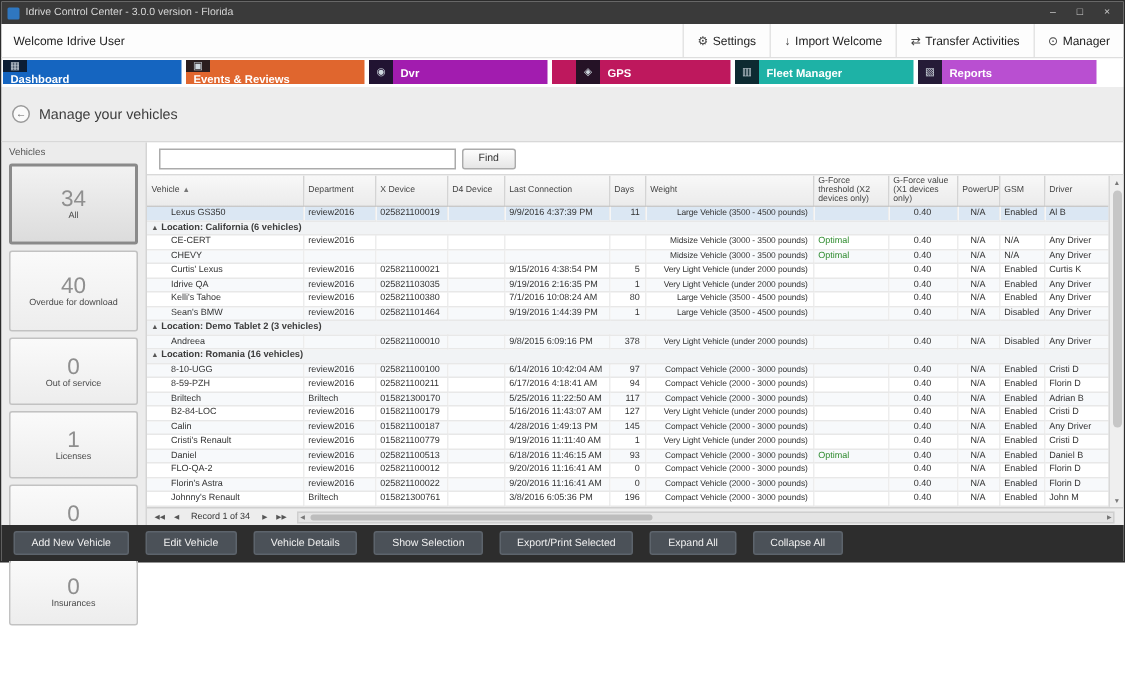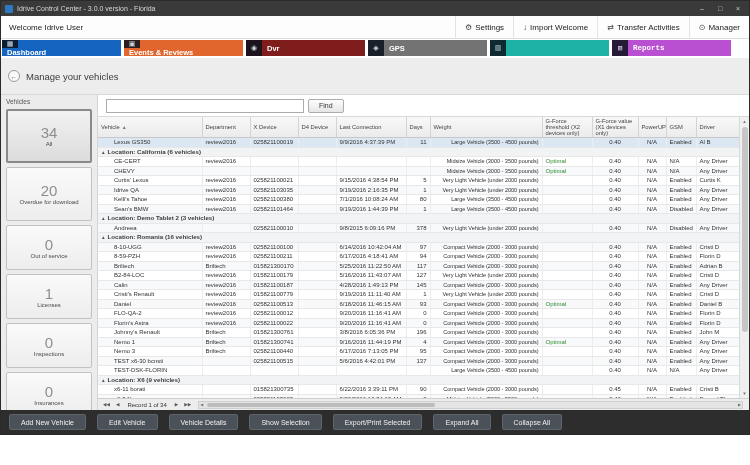--- a/index.html
+++ b/index.html
@@ -1,17 +1,17 @@
 <!DOCTYPE html>
 <html style="--optimal: #2e8b2e; --selected: #dbe7f3;"><head>
 <meta charset="utf-8">
 <style>
   *{margin:0;padding:0;box-sizing:border-box;}
   html,body{width:750px;height:465px;overflow:hidden;font-family:"Liberation Sans",sans-serif;background:#fff;}
-  .window{width:750px;height:435px;display:flex;flex-direction:column;border:1px solid #2b2b2b;background:#fff;}
+  .window{width:750px;height:375px;display:flex;flex-direction:column;border:1px solid #2b2b2b;background:#fff;}
   
   .titlebar{height:15px;background:#3a3a3a;color:#d6d6d6;display:flex;align-items:center;font-size:7px;padding:0 4px;gap:4px;flex:0 0 auto;}
   .app-icon{width:8px;height:8px;background:#2f77c0;border-radius:1px;flex:0 0 auto;}
   .titlebar .title{flex:1;white-space:nowrap;overflow:hidden;}
   .win-btn{width:14px;text-align:center;font-size:7px;color:#cfcfcf;cursor:default;}
   
   .toolbar{height:23px;background:#fdfdfd;border-bottom:1px solid #dedede;display:flex;align-items:center;font-size:8px;color:#333;padding-left:8px;flex:0 0 auto;}
   .welcome{flex:1;font-size:8px;color:#222;}
   .tb-actions{display:flex;height:100%;}
   .tb-btn{display:flex;align-items:center;gap:3px;padding:0 9px;border-left:1px solid #e4e4e4;font-size:8px;color:#222;cursor:default;}
@@ -106,32 +106,33 @@
 
   <div class="tabbar">
       <div class="tab" style="background: rgb(21, 101, 192); flex-direction: column;">
         <span class="tab-icon">▦</span>
         <span class="tab-label">Dashboard</span>
       </div>
       <div class="tab" style="background: rgb(224, 102, 46); flex-direction: column;">
         <span class="tab-icon">▣</span>
         <span class="tab-label">Events &amp; Reviews</span>
       </div>
-      <div class="tab" style="background: #7f1d1d; text-align: right;">
+      <div class="tab" style="background: #a21caf; text-align: right;">
         <span class="tab-icon">◉</span>
         <span class="tab-label">Dvr</span>
       </div>
-      <div class="tab" style="background: #737373;">
+      <div class="tab" style="background: #be185d; padding-left: 16px;">
         <span class="tab-icon">◈</span>
         <span class="tab-label">GPS</span>
       </div>
       <div class="tab" style="background: rgb(30, 178, 166);">
         <span class="tab-icon">▥</span>
-      </div>
-      <div class="tab" style="background: rgb(185, 79, 209); font-family: Liberation Mono, monospace;">
+        <span class="tab-label">Fleet Manager</span>
+      </div>
+      <div class="tab" style="background: rgb(185, 79, 209);">
         <span class="tab-icon">▧</span>
         <span class="tab-label">Reports</span>
       </div>
     </div>
 
   <div class="pageheader">
     <span class="back-btn">
         <span>←</span>
       </span>
     <span class="page-title">Manage your vehicles</span>
@@ -139,21 +140,21 @@
 
   <div class="content">
 
     <div class="sidebar">
       <div class="sidebar-title">Vehicles</div>
     <div class="vcard big selected">
           <div class="num">34</div>
           <div class="lbl">All</div>
         </div>
         <div class="vcard big">
-          <div class="num">20</div>
+          <div class="num">40</div>
           <div class="lbl">Overdue for download</div>
         </div>
         <div class="vcard">
           <div class="num">0</div>
           <div class="lbl">Out of service</div>
         </div>
         <div class="vcard">
           <div class="num">1</div>
           <div class="lbl">Licenses</div>
         </div>

